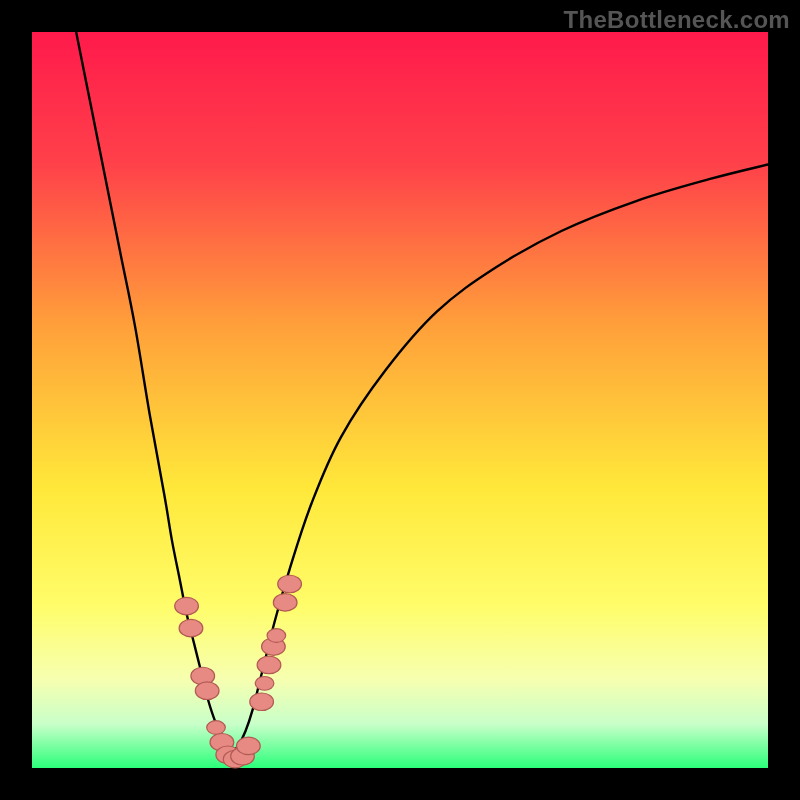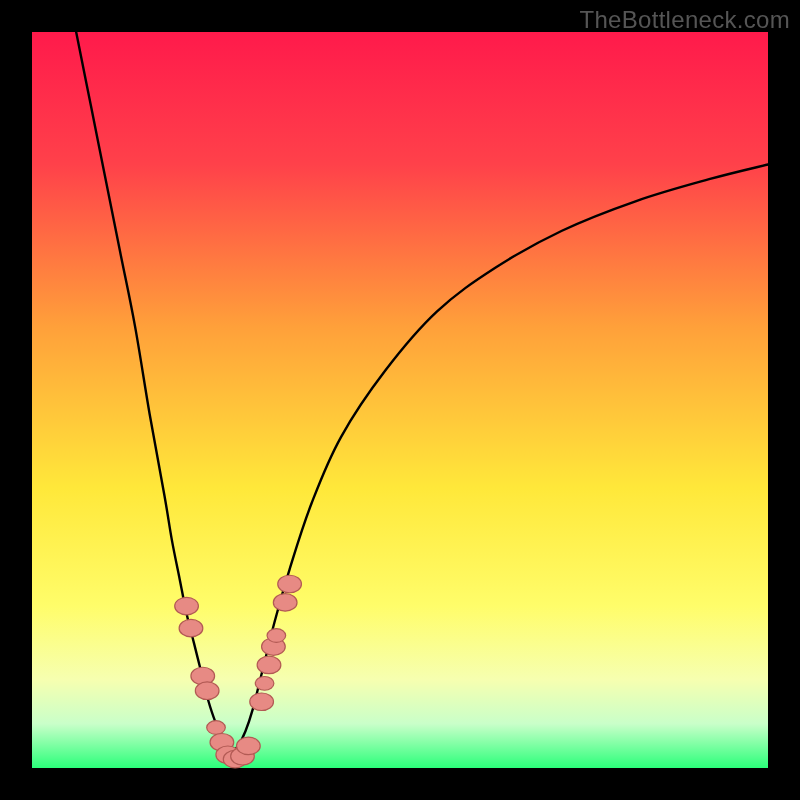--- a/index.html
+++ b/index.html
@@ -26,21 +26,21 @@
     width: 736px;
     height: 736px;
     
   }
   .watermark {
     position: absolute;
     top: 6px;
     right: 10px;
     color: #555;
     font-size: 24px;
-    font-weight: 400;
+    font-weight: 700;
     letter-spacing: 0.3px;
     margin-left: 28px;
   }
   svg.curves {
     position: absolute;
     top: 32px;
     left: 32px;
     width: 736px;
     height: 736px;
     overflow: visible;

